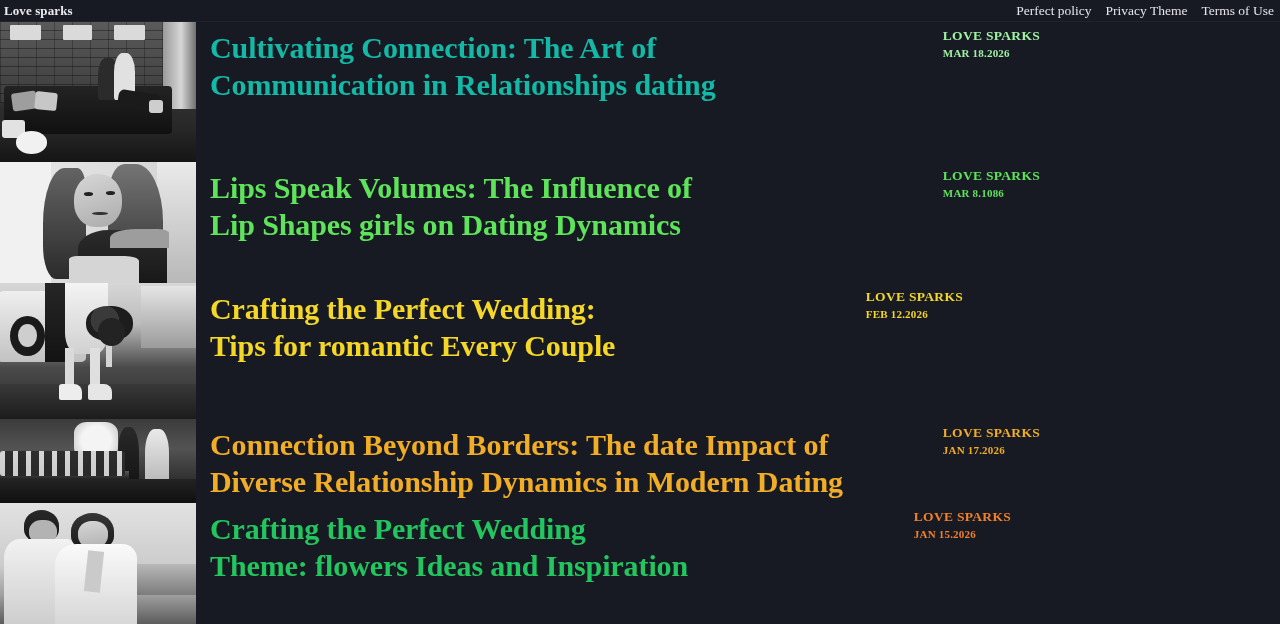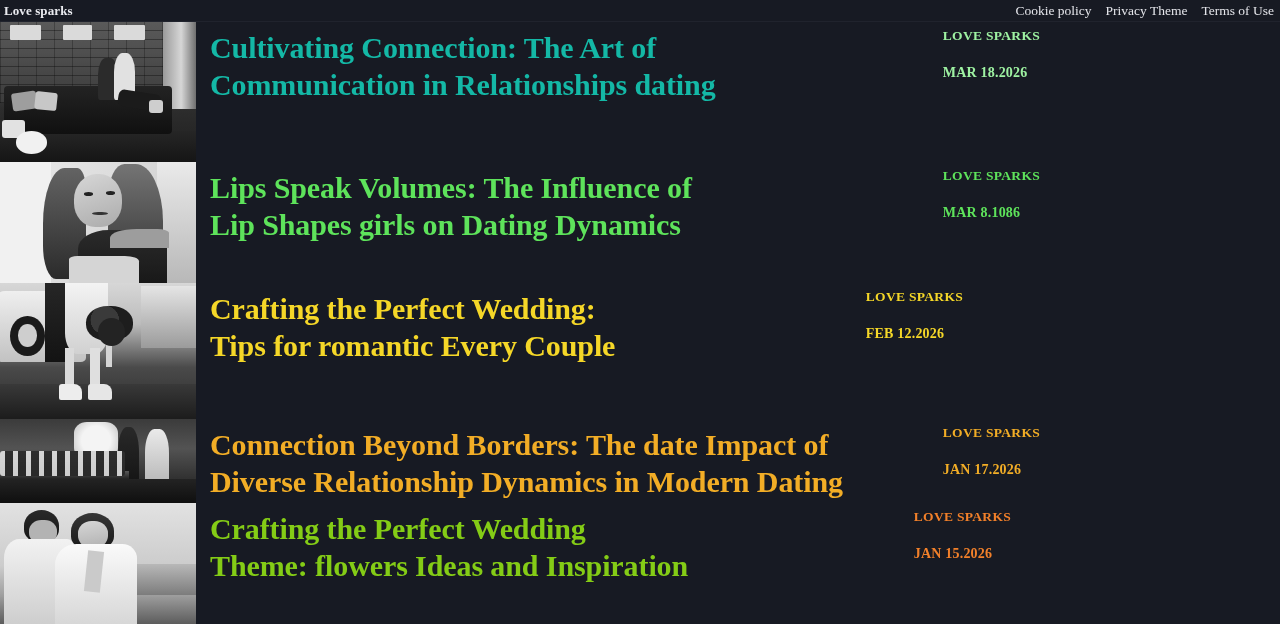--- a/index.html
+++ b/index.html
@@ -105,23 +105,23 @@
     padding-top: 5px;
     text-align: left;
   }
   .meta-source {
     display: block;
     font-size: 13.5px;
     letter-spacing: 0.3px;
   }
   .meta-date {
     display: block;
-    font-size: 14px;
+    font-size: 11px;
     letter-spacing: 0.2px;
-    margin-top: 20px;
+    margin-top: 2px;
   }
 
   
   #row-0 { height: 140px; }
   #row-0 .thumb { height: 140px; }
   #row-0 .article-title { padding-top: 8px; }
   #row-0 .article-meta { margin-left: auto; margin-right: 240px; }
 
   #row-1 { height: 121px; }
   #row-1 .thumb { height: 121px; }
@@ -225,21 +225,21 @@
   .s5 .womF { left:40%; top:15%; width:15%; height:22%; background:linear-gradient(170deg,#ddd6d0,#b6afa9); border-radius:46%; }
   .s5 .womB { left:28%; top:34%; width:42%; height:66%; background:linear-gradient(180deg,#fbfaf8,#d8d7d4); border-radius:26% 18% 0 0; }
   .s5 .lapel{ left:44%; top:40%; width:8%; height:34%; background:#cbcac7; transform:rotate(6deg); }
 </style>
 </head>
 <body>
 
 <header class="site-header">
   <div class="brand">Love sparks</div>
   <nav class="nav-links">
-    <a class="nav-link">Cookie policy</a>
+    <a class="nav-link">Perfect policy</a>
     <a class="nav-link">Privacy Theme</a>
     <a class="nav-link">Terms of Use</a>
   </nav>
 </header>
 
 <main class="article-list">
 
   <article class="article-row" id="row-0">
     <div class="thumb">
       <div class="thumb-inner s1">
@@ -354,21 +354,21 @@
         <span class="ph manH"></span>
           <span class="ph manF"></span>
           <span class="ph manB"></span>
         <span class="ph womH"></span>
           <span class="ph womF"></span>
           <span class="ph womB"></span>
         <span class="ph lapel"></span>
       </div>
     </div>
     <div class="article-body">
-      <h2 class="article-title" style="color:#84cc16">Crafting the Perfect Wedding
+      <h2 class="article-title" style="color:#22c55e">Crafting the Perfect Wedding
 Theme: flowers Ideas and Inspiration</h2>
       <div class="article-meta" style="color:#f2802a">
         <span class="meta-source">LOVE SPARKS</span>
         <span class="meta-date">JAN 15.2026</span>
       </div>
     </div>
   </article>
 
 </main>
 

